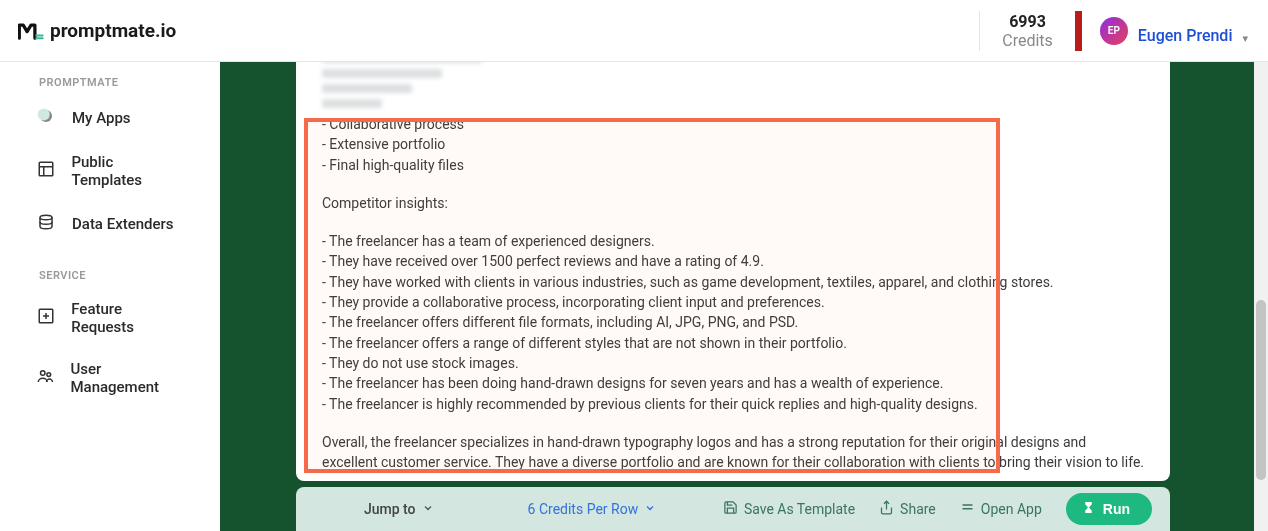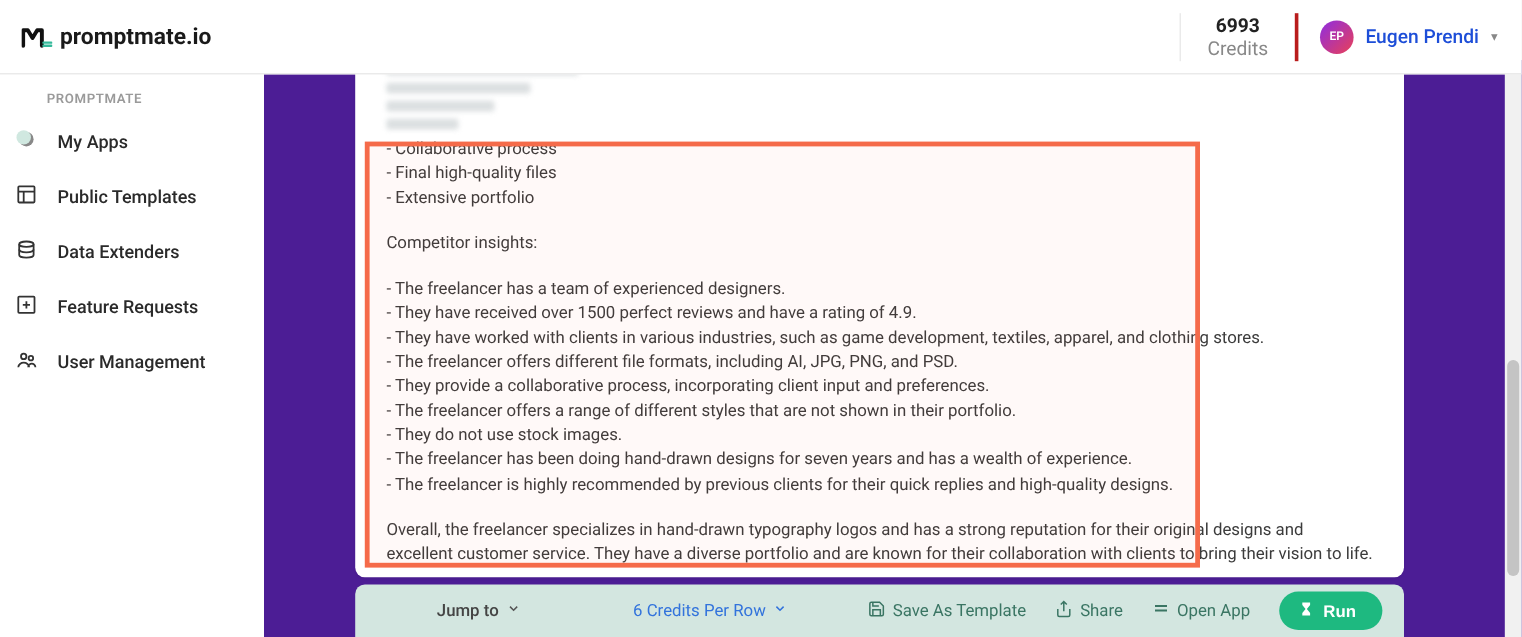--- a/index.html
+++ b/index.html
@@ -34,28 +34,28 @@
   }
   .logo-mark {
     width: 26px; height: 20px;
     display:inline-block;
   }
   .topbar-spacer { flex: 1; }
   .credits-box {
     text-align: center;
     padding: 0 22px;
     border-left: 1px solid #e5e5e5;
-    border-right: 3px solid #b91c1c;
+    border-right: 7px solid #b91c1c;
     height: 40px;
     display:flex; flex-direction:column; justify-content:center;
   }
   .credits-num { font-weight: 700; font-size: 16px; color:#222; }
   .credits-label { font-size: 16px; color: #888; }
   .user-box {
-    display: flex; align-items: center; gap: 10px;
+    display: flex; align-items: flex-end; gap: 10px;
     padding-left: 18px;
   }
   .avatar {
     width: 28px; height: 28px; border-radius: 50%;
     background: linear-gradient(135deg,#8e2de2,#e94057);
     display:flex;align-items:center;justify-content:center;
     color:#fff; font-size:10px; font-weight:600;
   }
   .username { font-size: 16px; color:#1d4ed8; font-weight:500; }
   .chev-down { font-size: 11px; color:#888; }
@@ -70,32 +70,32 @@
   }
   .side-section-label {
     font-size: 11px;
     letter-spacing: .5px;
     color: #9a9a9a;
     font-weight: 600;
     padding: 8px 39px 6px;
   }
   .side-item {
     display: flex; align-items: center; gap: 16px;
-    padding: 12px 12px;
+    padding: 12px 36px;
     font-size: 15px;
     color: #2a2a2a;
     font-weight: 500;
     cursor: pointer;
   }
   .side-item .icon { width: 20px; text-align:center; color:#3a3a3a; }
 
   .main {
     position: absolute;
     top: 50px; left: 220px; right: 0; bottom: 0;
-    background: #4c1d95;
+    background: #14532d;
     overflow: hidden;
   }
 
   .card {
     position: absolute;
     top: -20px; left: 76px; right: 98px;
     bottom: 50px;
     background: #fff;
     border-radius: 8px;
     box-shadow: 0 1px 2px rgba(0,0,0,.05);
@@ -206,20 +206,21 @@
     <span class="icon">
       <svg width="18" height="18" viewBox="0 0 24 24" fill="none" stroke="#333" stroke-width="2">
           <ellipse cx="12" cy="6" rx="8" ry="3"></ellipse>
           <path d="M4 6v12c0 1.7 3.6 3 8 3s8-1.3 8-3V6"></path>
           <path d="M4 12c0 1.7 3.6 3 8 3s8-1.3 8-3"></path>
         </svg>
     </span>
     <span>Data Extenders</span>
   </div>
 
+  <div class="side-section-label" style="margin-top:14px;">SERVICE</div>
 
   <div class="side-item">
     <span class="icon">
       <svg width="18" height="18" viewBox="0 0 24 24" fill="none" stroke="#333" stroke-width="2">
           <rect x="3" y="3" width="18" height="18" rx="1"></rect>
           <path d="M12 8v8M8 12h8"></path>
         </svg>
     </span>
     <span>Feature Requests</span>
   </div>
@@ -239,32 +240,32 @@
 
   <div class="card">
     <div class="card-content">
       <div class="blurred-lines">
         <div class="blurred-line" style="width:160px;"></div>
         <div class="blurred-line" style="width:120px;"></div>
         <div class="blurred-line" style="width:90px;"></div>
         <div class="blurred-line" style="width:60px;"></div>
       </div>
       <div>- Collaborative process</div>
+      <div>- Extensive portfolio</div>
       <div>- Final high-quality files</div>
-      <div>- Extensive portfolio</div>
 
       <div style="height:18px;"></div>
       <div>Competitor insights:</div>
       <div style="height:18px;"></div>
 
       <div>- The freelancer has a team of experienced designers.</div>
       <div>- They have received over 1500 perfect reviews and have a rating of 4.9.</div>
       <div>- They have worked with clients in various industries, such as game development, textiles, apparel, and clothing stores.</div>
+      <div>- They provide a collaborative process, incorporating client input and preferences.</div>
       <div>- The freelancer offers different file formats, including AI, JPG, PNG, and PSD.</div>
-      <div>- They provide a collaborative process, incorporating client input and preferences.</div>
       <div>- The freelancer offers a range of different styles that are not shown in their portfolio.</div>
       <div>- They do not use stock images.</div>
       <div>- The freelancer has been doing hand-drawn designs for seven years and has a wealth of experience.</div>
       <div>- The freelancer is highly recommended by previous clients for their quick replies and high-quality designs.</div>
 
       <div style="height:18px;"></div>
       <div>Overall, the freelancer specializes in hand-drawn typography logos and has a strong reputation for their original designs and excellent customer service. They have a diverse portfolio and are known for their collaboration with clients to bring their vision to life.</div>
 
     </div>
   </div>

